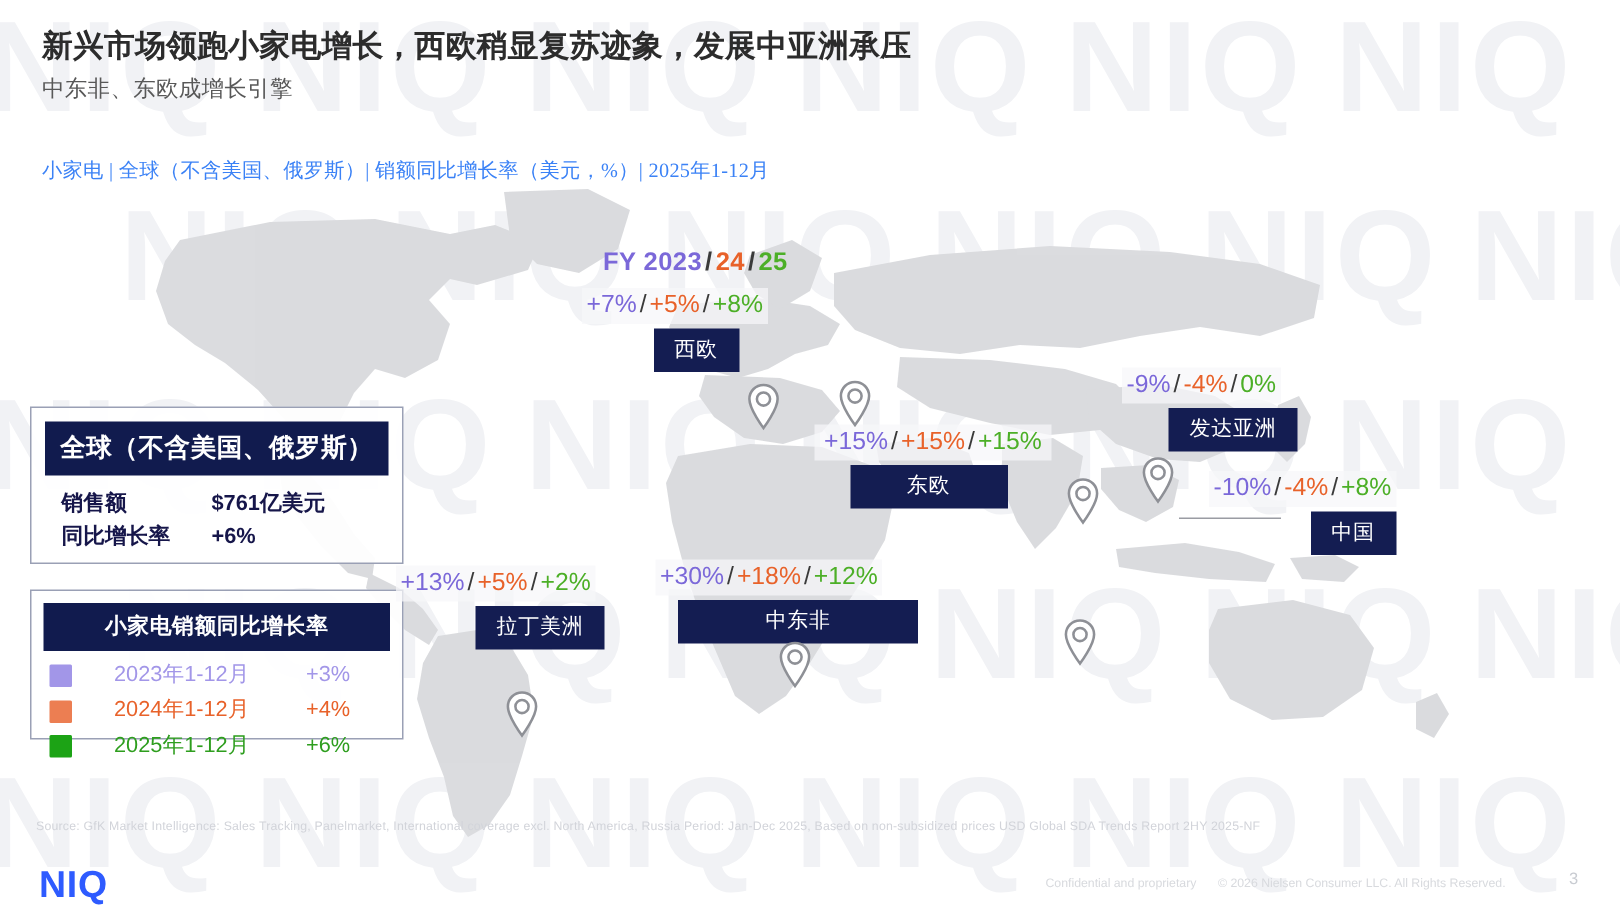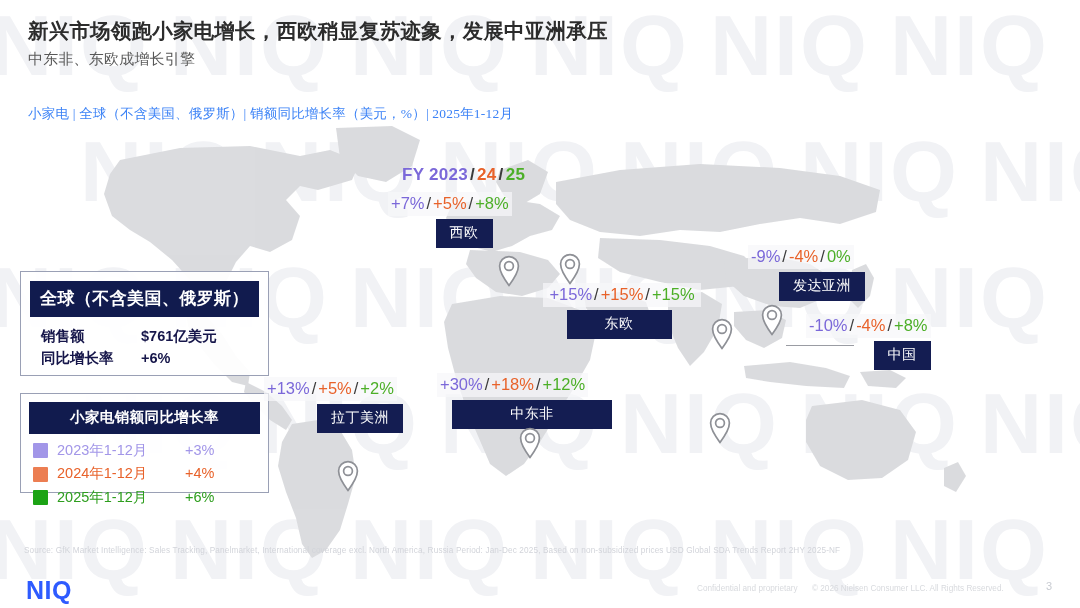--- a/index.html
+++ b/index.html
@@ -137,21 +137,21 @@
     align-items: center;
     font-size: 14.5px;
     line-height: 1.62;
   }
   .swatch {
     width: 15px; height: 15px;
     margin-right: 9px;
     flex: 0 0 auto;
     border-radius: 1px;
   }
-  .legend-label { width: 128px; }
+  .legend-label { width: 128px; margin-left: 19px; }
   .legend-val { font-weight: 400; }
 
   
   .region { position: absolute; z-index: 7; }
   .pct-line {
     font-size: 16.5px;
     font-weight: 400;
     white-space: nowrap;
     background: rgba(247,247,249,0.72);
     padding: 1px 3px;

